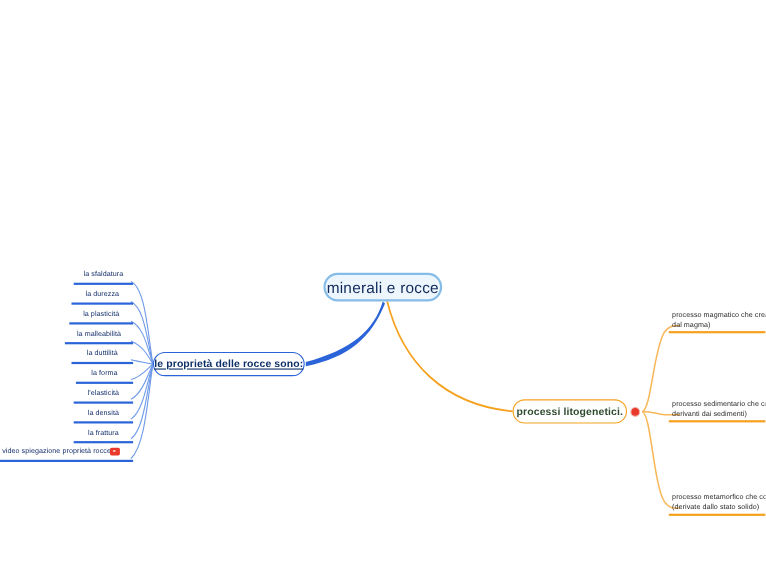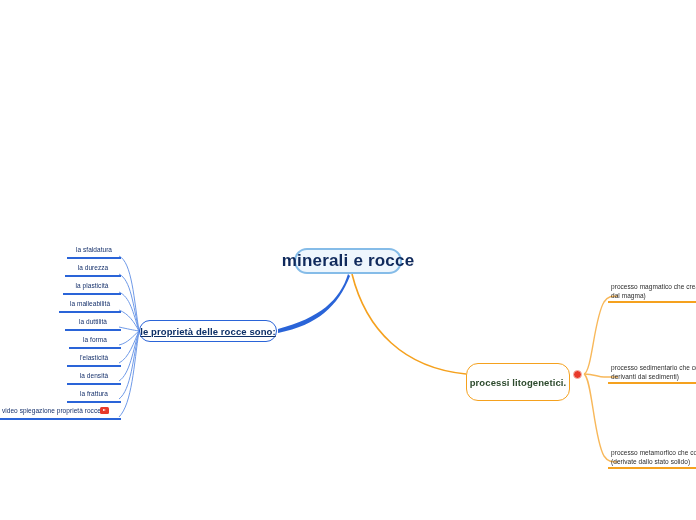--- a/index.html
+++ b/index.html
@@ -40,22 +40,22 @@
     height: 26px;
     box-sizing: border-box;
     border: 2px solid #85bce8;
     border-radius: 13px;
     background: #eef6fd;
     display: flex;
     align-items: center;
     justify-content: center;
   }
   .root-node .label {
-    font-size: 17px;
-    font-weight: bold;
+    font-size: 14px;
+    font-weight: normal;
     color: #102a5c;
     letter-spacing: 0.2px;
     white-space: nowrap;
   }
 
   
   .branch-node {
     position: absolute;
     box-sizing: border-box;
     border-radius: 12px;
@@ -78,21 +78,21 @@
     border: 1.6px solid #2a64d8;
   }
   #node-proprieta .label {
     color: #0d2f66;
     text-decoration: underline;
   }
   #node-processi {
     left: 466px;
     top: 363px;
     width: 104px;
-    height: 38px;
+    height: 22px;
     border: 1.6px solid #f5a11e;
   }
   #node-processi .label {
     color: #2d4a2d;
   }
 
   
   .leaf-left {
     position: absolute;
     height: 15px;

